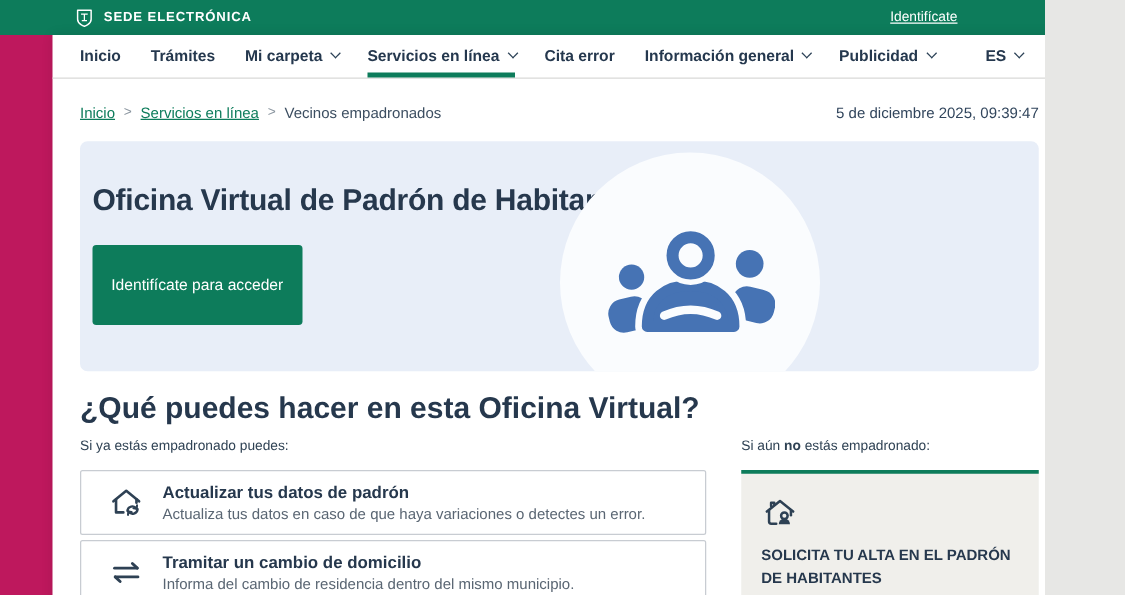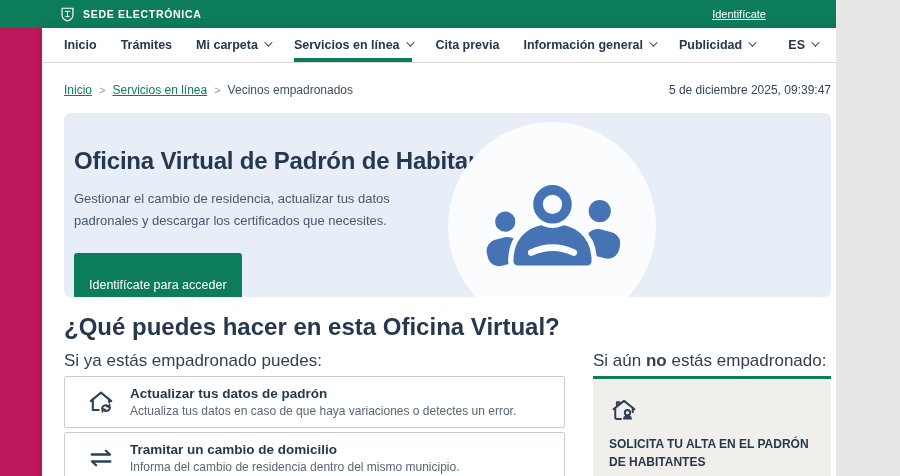--- a/index.html
+++ b/index.html
@@ -64,21 +64,21 @@
   .hero-circle {
     position:absolute; left:384px; top:9px; width:208px; height:208px;
     border-radius:50%; background:#fafcfe; display:flex; align-items:center;
     justify-content:center;
   }
   
   .section-title { margin-top:16px; font-size:24px; font-weight:700; color:#26384d; }
   .columns { display:flex; gap:28px; margin-top:10px; }
   .col-left { width:501px; flex-shrink:0; }
   .col-right { flex:1; }
-  .intro { font-size:17px; color:#2f4254; margin-bottom:10px; height:15px; }
+  .intro { font-size:11px; color:#2f4254; margin-bottom:10px; height:15px; }
   .card {
     border:1px solid #c8ccd2; border-radius:2px; background:#fff;
     display:flex; align-items:center; padding:9px 22px; margin-bottom:4px;
     min-height:49px; cursor:pointer;
   }
   .card-icon { width:30px; margin-right:13px; flex-shrink:0; display:flex; }
   .card-title { font-size:13.5px; font-weight:700; color:#26384d; }
   .card-desc { font-size:12px; color:#5a6673; margin-top:3px; }
   .right-card {
     border-top:3px solid #0d7c5b; background:#f0efeb; padding:17px 16px;
@@ -115,21 +115,21 @@
       </div>
       <div class="nav-item">
         <span>Mi carpeta</span>
         <span class="chev"></span>
       </div>
       <div class="nav-item active">
         <span>Servicios en línea</span>
         <span class="chev"></span>
       </div>
       <div class="nav-item">
-        <span>Cita previa</span>
+        <span>Cita error</span>
       </div>
       <div class="nav-item">
         <span>Información general</span>
         <span class="chev"></span>
       </div>
       <div class="nav-item">
         <span>Publicidad</span>
         <span class="chev"></span>
       </div>
       <div class="nav-item lang">
@@ -146,21 +146,20 @@
           <span class="bc-sep">&gt;</span>
           <a class="bc-link">Servicios en línea</a>
           <span class="bc-sep">&gt;</span>
           <span class="bc-current">Vecinos empadronados</span>
         </div>
         <div class="datetime">5 de diciembre 2025, 09:39:47</div>
       </div>
 
       <section class="hero">
         <h1 class="hero-title">Oficina Virtual de Padrón de Habitantes</h1>
-        <p class="hero-desc">Gestionar el cambio de residencia, actualizar tus datos padronales y descargar los certificados que necesites.</p>
         <button class="hero-cta">Identifícate para acceder</button>
         <div class="hero-circle">
           <span style="display:flex;">
             <svg width="135" height="89" viewBox="0 0 140 92">
 
               <rect x="2" y="58" width="34" height="28" rx="12" fill="#4673b4" transform="rotate(-14 19 72)"></rect>
               <circle cx="21" cy="41" r="10.5" fill="#4673b4"></circle>
 
               <rect x="104" y="50" width="36" height="28" rx="12" fill="#4673b4" transform="rotate(14 122 64)"></rect>
               <circle cx="119" cy="30" r="11.5" fill="#4673b4"></circle>

